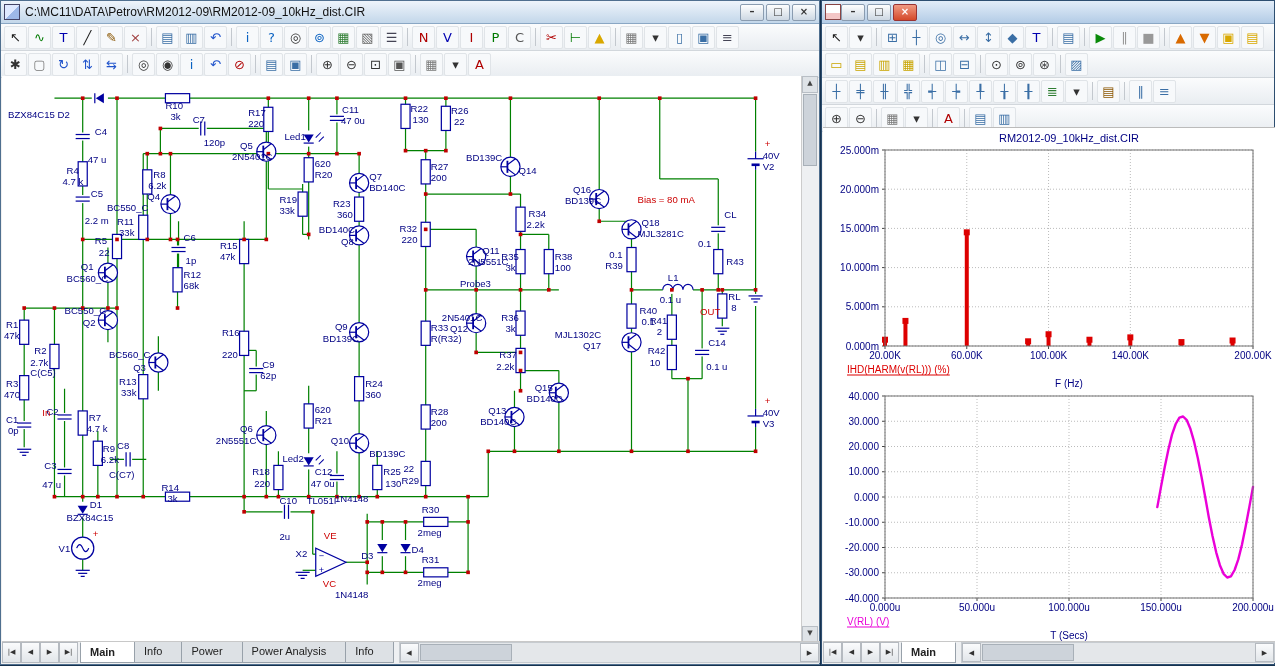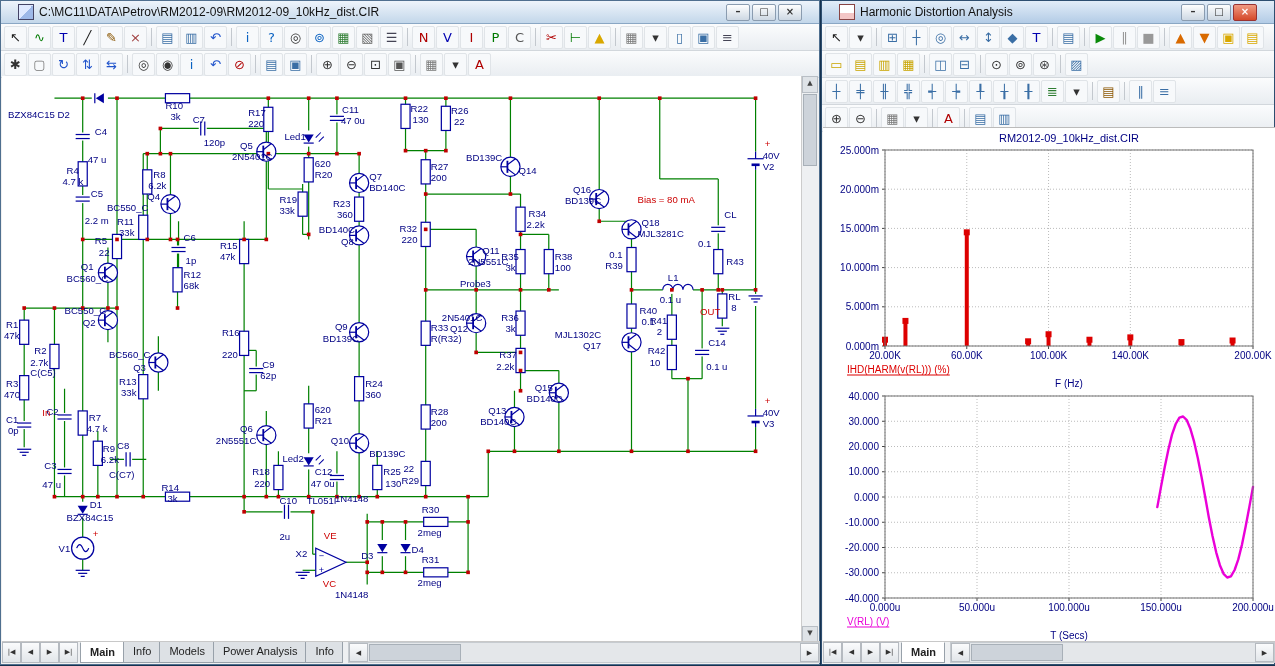--- a/index.html
+++ b/index.html
@@ -1,20 +1,20 @@
 <!DOCTYPE html>
 <html><head>
 <meta charset="utf-8">
 <style>
   html,body{margin:0;padding:0;width:1275px;height:666px;overflow:hidden;background:#16324f;
     font-family:"Liberation Sans",sans-serif;}
   .window{position:absolute;background:#f0f0f0;border:1px solid #4f6f8f;box-sizing:border-box;}
   #left-window{left:0;top:0;width:820px;height:665px;}
   #right-window{left:821px;top:0;width:454px;height:665px;border-color:#2d4e70;}
-  .titlebar{height:22px;display:flex;align-items:center;padding:0 17px;
+  .titlebar{height:22px;display:flex;align-items:center;padding:0 3px;
     background:linear-gradient(#eef4fb,#c3d7ea);border-bottom:1px solid #8aa7c4;}
   .titlebar.active{background:linear-gradient(#e2edf8,#b3cce6);}
   .appicon{width:14px;height:14px;border:1px solid #446;display:inline-block;flex:0 0 auto;}
   .appicon.sch{background:linear-gradient(135deg,#dfe9ff 50%,#9db8e8 50%);}
   .appicon.chart{background:linear-gradient(#fff 60%,#f3c6c6 60%);border-color:#844;}
   .title-text{font-size:12px;color:#111;margin-left:5px;flex:1;white-space:nowrap;overflow:hidden;}
   .winbtns{display:flex;gap:2px;flex:0 0 auto;}
   .winbtn{width:22px;height:15px;border:1px solid #8a9cb0;border-radius:2px;text-align:center;
     font:bold 10px/13px "DejaVu Sans",sans-serif;color:#333;background:linear-gradient(#fefefe,#cdd8e3);}
   .winbtn.red{background:linear-gradient(#f09a82,#d4492a);color:#fff;border-color:#933;}
@@ -32,21 +32,21 @@
   .sbtn{height:15px;background:#dfe3e7;border:1px solid #b8bec5;font:7px/13px "DejaVu Sans",sans-serif;
     text-align:center;color:#444;flex:0 0 auto;}
   .vthumb{margin:1px;height:70px;background:#cdd3da;border:1px solid #a8b0b8;}
   .bottombar{position:absolute;left:1px;bottom:1px;height:21px;display:flex;align-items:stretch;
     background:#eef0f2;border-top:1px solid #c8c8c8;}
   #left-window .bottombar{width:818px;}
   #right-window .bottombar{width:452px;}
   .navbtn{width:17px;border:1px solid #b5bac0;background:linear-gradient(#fafbfc,#e2e6ea);
     font:7px/18px "DejaVu Sans",sans-serif;text-align:center;color:#333;flex:0 0 auto;}
   .tabs{display:flex;align-items:stretch;margin-left:2px;}
-  .tab{padding:3px 8px 0 9px;font-size:11px;color:#222;background:#dde1e5;border:1px solid #98a1aa;
+  .tab{padding:3px 19px 0 9px;font-size:11px;color:#222;background:#dde1e5;border:1px solid #98a1aa;
     border-top:none;margin-right:-1px;white-space:nowrap;}
   .tab.active{background:#fff;font-weight:bold;border-top:1px solid #fff;}
   .hscroll{flex:1;display:flex;align-items:stretch;margin-left:6px;background:#e4e7ea;border:1px solid #c6cbd0;}
   .hthumb{width:90px;background:#cdd3da;border:1px solid #a8b0b8;margin:1px;}
   .htrack{flex:1;}
   svg text{font-family:"Liberation Sans",sans-serif;}
 </style>
 </head>
 <body>
 
@@ -709,37 +709,36 @@
   <div class="bottombar">
     <span class="navcluster" style="display:flex">
         <span class="navbtn">|◀</span>
         <span class="navbtn">◀</span>
         <span class="navbtn">▶</span>
         <span class="navbtn">▶|</span>
       </span>
     <span class="tabs">
         <span class="tab active">Main</span>
         <span class="tab">Info</span>
-        <span class="tab">Models</span>
+        <span class="tab">Power</span>
         <span class="tab">Power Analysis</span>
         <span class="tab">Info</span>
       </span>
     <span class="hscroll">
       <span class="navbtn">◀</span>
       <span class="hthumb"></span>
       <span class="htrack"></span>
       <span class="navbtn">▶</span>
     </span>
   </div>
 </div>
 
 <div id="right-window" class="window">
   <div class="titlebar active">
     <span class="appicon chart"></span>
-    <span class="title-text">Harmonic Distortion Analysis</span>
     <span class="winbtns">
       <span class="winbtn">–</span>
       <span class="winbtn">□</span>
       <span class="winbtn red">×</span>
     </span>
   </div>
   <div class="toolbar">
       <span class="tbtn" style="color: rgb(26, 26, 26);">↖</span>
       <span class="tbtn" style="color: rgb(51, 51, 51);">▾</span>
       <span class="tsep"></span>

